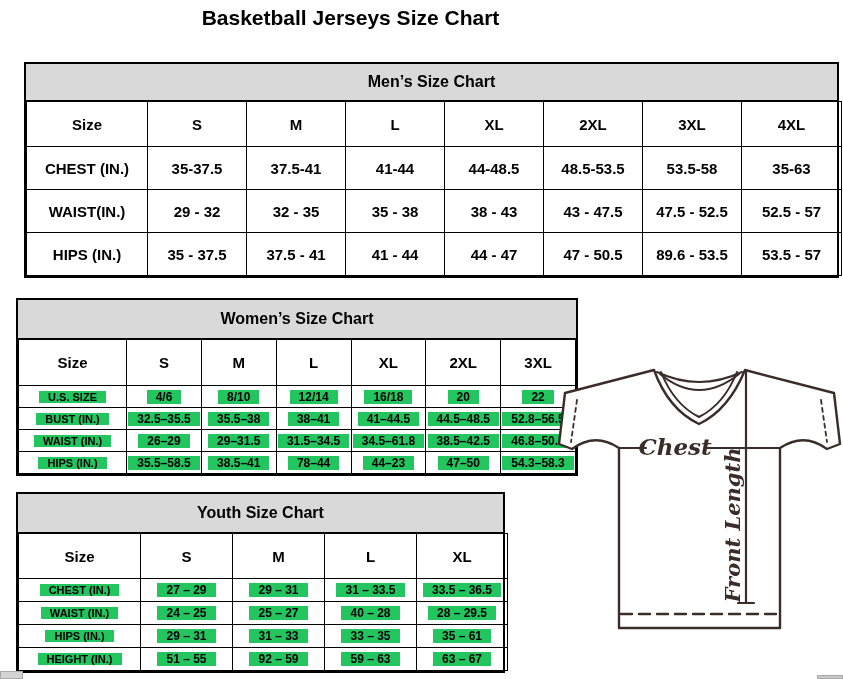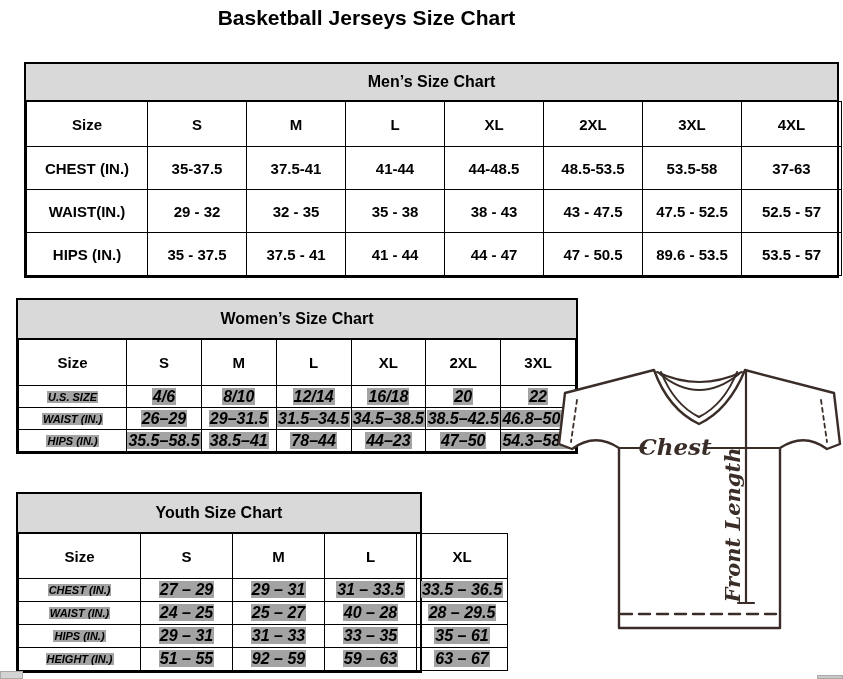--- a/index.html
+++ b/index.html
@@ -2,50 +2,50 @@
 <html><head>
 <meta charset="utf-8">
 <style>
   html,body{margin:0;padding:0;}
   body{
     width:843px;height:679px;position:relative;background:#ffffff;
     font-family:"Liberation Sans",sans-serif;overflow:hidden;
   }
   .page-title{
     position:absolute;top:6px;left:0;width:701px;text-align:center;
-    font-size:21px;font-weight:700;color:#000;padding-left:16px;
+    font-size:21px;font-weight:700;color:#000;
   }
   .chart{
     position:absolute;border:2px solid #000;background:#fff;box-sizing:border-box;
   }
   .chart .band{
     background:#d9d9d9;border-bottom:1px solid #000;text-align:center;
     font-weight:700;font-size:16px;color:#000;
   }
   .mens{left:24px;top:62px;width:815px;}
   .mens .band{line-height:36px;height:36px;}
   .womens{left:16px;top:298px;width:562px;}
   .womens .band{line-height:38px;height:38px;}
-  .youth{left:16px;top:492px;width:406px;}
+  .youth{left:16px;top:492px;width:489px;}
   .youth .band{line-height:38px;height:38px;}
   table{border-collapse:collapse;table-layout:fixed;width:100%;}
   th,td{
     border:1px solid #000;text-align:center;vertical-align:middle;
     font-weight:700;color:#000;padding:0;overflow:hidden;
   }
   .mens thead th{height:44px;font-size:15px;}
   .mens tbody tr{height:43px;}
   .mens tbody th,.mens tbody td{font-size:15px;}
   .womens thead th{height:45px;font-size:15px;}
   .womens tbody tr{height:22px;}
   .youth thead th{height:44px;font-size:15px;}
   .youth tbody tr{height:23px;}
   .womens tbody th,.youth tbody th{font-size:11px;}
-  .womens tbody td,.youth tbody td{font-size:16px;}
-  .womens tbody .hl,.youth tbody .hl{background:#a3a3a3;padding:0 1px;font-style:italic;}
+  .womens tbody td,.youth tbody td{font-size:12px;}
+  .womens tbody .hl,.youth tbody .hl{background:#22c55e;padding:0 9px;}
   .jersey{position:absolute;left:555px;top:360px;}
   .jersey text{
     font-family:"DejaVu Serif",serif;font-style:italic;font-weight:700;
     fill:#3a2d28;
   }
   .sb{position:absolute;background:#d4d4d4;border:1px solid #a9a9a9;box-sizing:border-box;}
   .sb-left{left:0;top:671px;width:23px;height:8px;}
   .sb-right{left:817px;top:675px;width:26px;height:4px;background:#c9c9c9;}
 </style>
 </head>
@@ -80,21 +80,21 @@
       </thead>
       <tbody>
         <tr>
           <th><span class="hl">CHEST (IN.)</span></th>
           <td><span class="hl">35-37.5</span></td>
           <td><span class="hl">37.5-41</span></td>
           <td><span class="hl">41-44</span></td>
           <td><span class="hl">44-48.5</span></td>
           <td><span class="hl">48.5-53.5</span></td>
           <td><span class="hl">53.5-58</span></td>
-          <td><span class="hl">37-63</span></td>
+          <td><span class="hl">35-63</span></td>
         </tr>
         <tr>
           <th><span class="hl">WAIST(IN.)</span></th>
           <td><span class="hl">29 - 32</span></td>
           <td><span class="hl">32 - 35</span></td>
           <td><span class="hl">35 - 38</span></td>
           <td><span class="hl">38 - 43</span></td>
           <td><span class="hl">43 - 47.5</span></td>
           <td><span class="hl">47.5 - 52.5</span></td>
           <td><span class="hl">52.5 - 57</span></td>
@@ -140,25 +140,34 @@
         <tr>
           <th><span class="hl">U.S. SIZE</span></th>
           <td><span class="hl">4/6</span></td>
           <td><span class="hl">8/10</span></td>
           <td><span class="hl">12/14</span></td>
           <td><span class="hl">16/18</span></td>
           <td><span class="hl">20</span></td>
           <td><span class="hl">22</span></td>
         </tr>
         <tr>
+          <th><span class="hl">BUST (IN.)</span></th>
+          <td><span class="hl">32.5–35.5</span></td>
+          <td><span class="hl">35.5–38</span></td>
+          <td><span class="hl">38–41</span></td>
+          <td><span class="hl">41–44.5</span></td>
+          <td><span class="hl">44.5–48.5</span></td>
+          <td><span class="hl">52.8–56.5</span></td>
+        </tr>
+        <tr>
           <th><span class="hl">WAIST (IN.)</span></th>
           <td><span class="hl">26–29</span></td>
           <td><span class="hl">29–31.5</span></td>
           <td><span class="hl">31.5–34.5</span></td>
-          <td><span class="hl">34.5–38.5</span></td>
+          <td><span class="hl">34.5–61.8</span></td>
           <td><span class="hl">38.5–42.5</span></td>
           <td><span class="hl">46.8–50.3</span></td>
         </tr>
         <tr>
           <th><span class="hl">HIPS (IN.)</span></th>
           <td><span class="hl">35.5–58.5</span></td>
           <td><span class="hl">38.5–41</span></td>
           <td><span class="hl">78–44</span></td>
           <td><span class="hl">44–23</span></td>
           <td><span class="hl">47–50</span></td>

